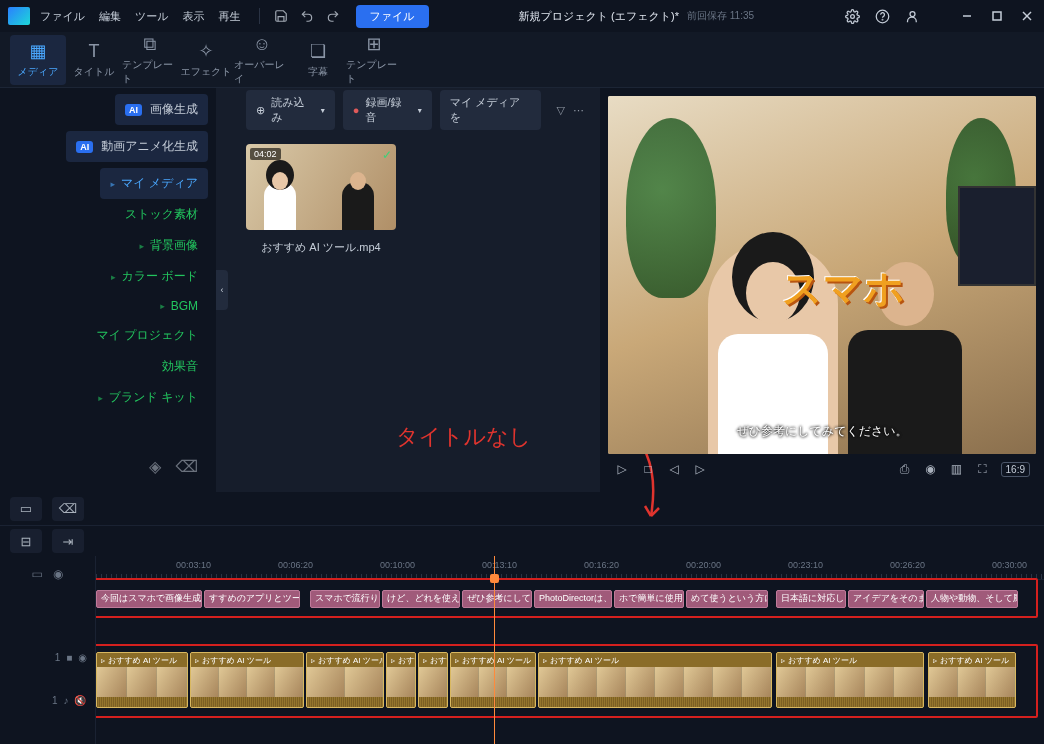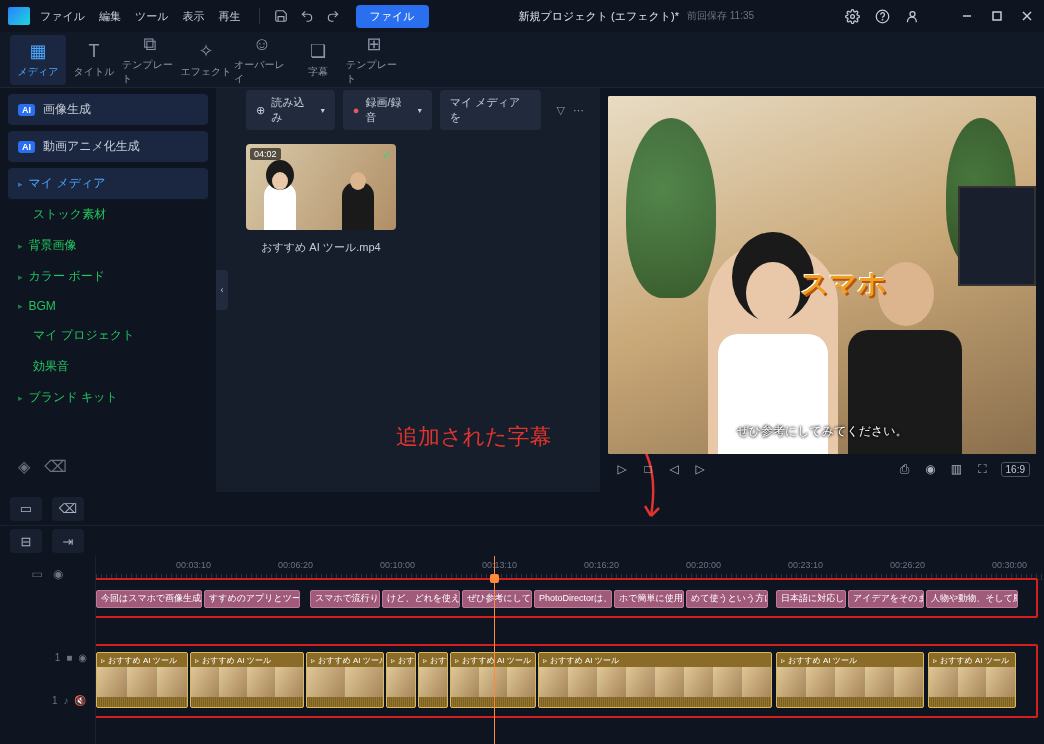--- a/index.html
+++ b/index.html
@@ -18,21 +18,21 @@
 .win-btn { width: 18px; height: 18px; display:flex; align-items:center; justify-content:center; cursor:pointer; }
 
 
 .main-tabs { height: 56px; background: #121926; display:flex; align-items:center; padding: 0 10px; border-bottom:1px solid #1c2535; }
 .main-tab { display:flex; flex-direction:column; align-items:center; justify-content:center; width: 56px; height:50px; font-size:10px; color:#8a95a6; cursor:pointer; border-radius:4px; }
 .main-tab.active { color:#4aa8ff; background:#1b2740; }
 .main-tab .ticon { font-size:18px; margin-bottom:3px; }
 
 
 .middle { display:flex; height: 404px; }
-.sidebar { width: 216px; background:#0e1420; padding: 6px 8px; display:flex; flex-direction:column; }
+.sidebar { width: 216px; background:#0e1420; padding: 6px 8px; display:flex; flex-direction:column;align-items:flex-end; }
 .ai-btn { background:#1b2740; border-radius:4px; padding:7px 10px; margin-bottom:6px; display:flex; align-items:center; gap:8px; font-size:12px; cursor:pointer; }
 .ai-badge { background:#2a6ff0; color:#fff; font-size:9px; padding:1px 4px; border-radius:3px; font-weight:bold; }
 .side-item { padding:7px 10px; font-size:12px; color:#22c55e; cursor:pointer; border-radius:4px; display:flex; align-items:center; gap:6px; }
 .side-item.active { background:#1b2740; color:#4aa8ff; }
 .side-item .chev { font-size:9px; opacity:.6; }
 .sidebar .bottom-tools { margin-top:auto; display:flex; gap:14px; padding:10px; opacity:.5; }
 
 .content-pane { flex:1; background:#161d2b; display:flex; flex-direction:column; position:relative; }
 .collapse-handle { position:absolute; left:0; top:50%; transform:translateY(-50%); width:12px; height:40px; background:#222b3d; border-radius:0 4px 4px 0; display:flex; align-items:center; justify-content:center; font-size:9px; cursor:pointer; }
 .content-toolbar { height:44px; display:flex; align-items:center; gap:8px; padding:0 16px 0 30px; font-size:11px; }
@@ -51,21 +51,21 @@
 .pv-bg { position:absolute; inset:0; background:linear-gradient(160deg,#e8dcc4 0%,#c9a878 50%,#8a6f4d 100%); }
 .pv-plant { position:absolute; left:18px; top:22px; width:90px; height:180px; background:radial-gradient(circle at 40% 40%, #3a7a3a, #1f4d1f); border-radius:50% 50% 40% 40%; opacity:.85; }
 .pv-plant2 { position:absolute; right:20px; top:22px; width:70px; height:150px; background:radial-gradient(circle at 40% 40%, #2f6b2f, #184018); border-radius:50% 50% 40% 40%; opacity:.85; }
 .pv-person1 { position:absolute; left:100px; bottom:0; width:130px; height:210px; background:#e8c8a8; border-radius:60px 60px 0 0; }
 .pv-person1::after{content:"";position:absolute;top:18px;left:38px;width:54px;height:62px;background:#e8c8a8;border-radius:50%;box-shadow:0 -16px 0 14px #1a1a1a;}
 .pv-person1 .body{position:absolute;top:90px;left:10px;right:10px;bottom:0;background:#fff;border-radius:20px 20px 0 0;}
 .pv-person2 { position:absolute; right:66px; bottom:0; width:130px; height:210px; }
 .pv-person2 .head{position:absolute;top:18px;left:38px;width:56px;height:64px;background:#dcb48e;border-radius:50%;}
 .pv-person2 .body{position:absolute;top:86px;left:8px;right:8px;bottom:0;background:#1a1a1a;border-radius:20px 20px 0 0;}
 .pv-monitor{position:absolute;right:0;top:90px;width:78px;height:100px;background:#1a1f2e;border:2px solid #333;}
-.pv-overlay-text { position:absolute; left:55%; top:50%; transform:translate(-50%,-20%); font-size:28px; font-weight:900; color:#f0a020; text-shadow:2px 2px 0 #b85510,-1px -1px 0 #fff; line-height:1.05; white-space:nowrap; }
+.pv-overlay-text { position:absolute; left:55%; top:50%; transform:translate(-50%,-20%); font-size:40px; font-weight:900; color:#f0a020; text-shadow:2px 2px 0 #b85510,-1px -1px 0 #fff; line-height:1.05; white-space:nowrap; }
 .pv-caption { position:absolute; bottom:14px; left:50%; transform:translateX(-50%); font-size:12px; color:#fff; text-shadow:0 0 3px #000,0 0 3px #000; }
 .pv-scrub { height:16px; display:flex; align-items:center; padding:0 6px; }
 .pv-scrub .track { flex:1; height:3px; background:#2a3344; border-radius:2px; position:relative; }
 .pv-scrub .thumb { position:absolute; left:43%; top:-3px; width:9px; height:9px; background:#fff; border-radius:50%; }
 .pv-controls { height:30px; display:flex; align-items:center; padding:0 6px; gap:10px; font-size:12px; }
 .pv-controls .sp { flex:1; }
 .pv-controls .ic { cursor:pointer; opacity:.85; width:16px; text-align:center; }
 .pv-time { font-family:monospace; font-size:12px; color:#c5cdd8; margin-left:auto; margin-right:6px; }
 .ratio-pill{font-size:10px;border:1px solid #4a5568;padding:1px 4px;border-radius:3px;}
 
@@ -276,21 +276,21 @@
         <div class="imgbox">
           <span class="dur">04:02</span>
           <span class="check">✓</span>
           <div style="position:absolute;left:18px;bottom:0;width:32px;height:48px;background:#fff;border-radius:14px 14px 0 0;"></div>
           <div style="position:absolute;left:26px;bottom:40px;width:16px;height:18px;background:#e8c8a8;border-radius:50%;box-shadow:0 -6px 0 6px #1a1a1a;"></div>
           <div style="position:absolute;right:22px;bottom:0;width:32px;height:48px;background:#1a1a1a;border-radius:14px 14px 0 0;"></div>
           <div style="position:absolute;right:30px;bottom:40px;width:16px;height:18px;background:#dcb48e;border-radius:50%;"></div>
         </div>
         <div class="fname">おすすめ AI ツール.mp4</div>
       </div>
-      <div class="annotation">追加された字幕</div>
+      <div class="annotation">タイトルなし</div>
       <svg class="arrow-svg" width="80" height="120">
         <path d="M10 10 Q 45 40 35 100" stroke="#e0342e" stroke-width="2.5" fill="none"></path>
         <path d="M35 100 l -6 -10 M35 100 l 8 -8" stroke="#e0342e" stroke-width="2.5" fill="none"></path>
       </svg>
     </div>
   </div>
 
   <div class="preview">
     <div class="preview-video">
       <div class="pv-bg"></div>

